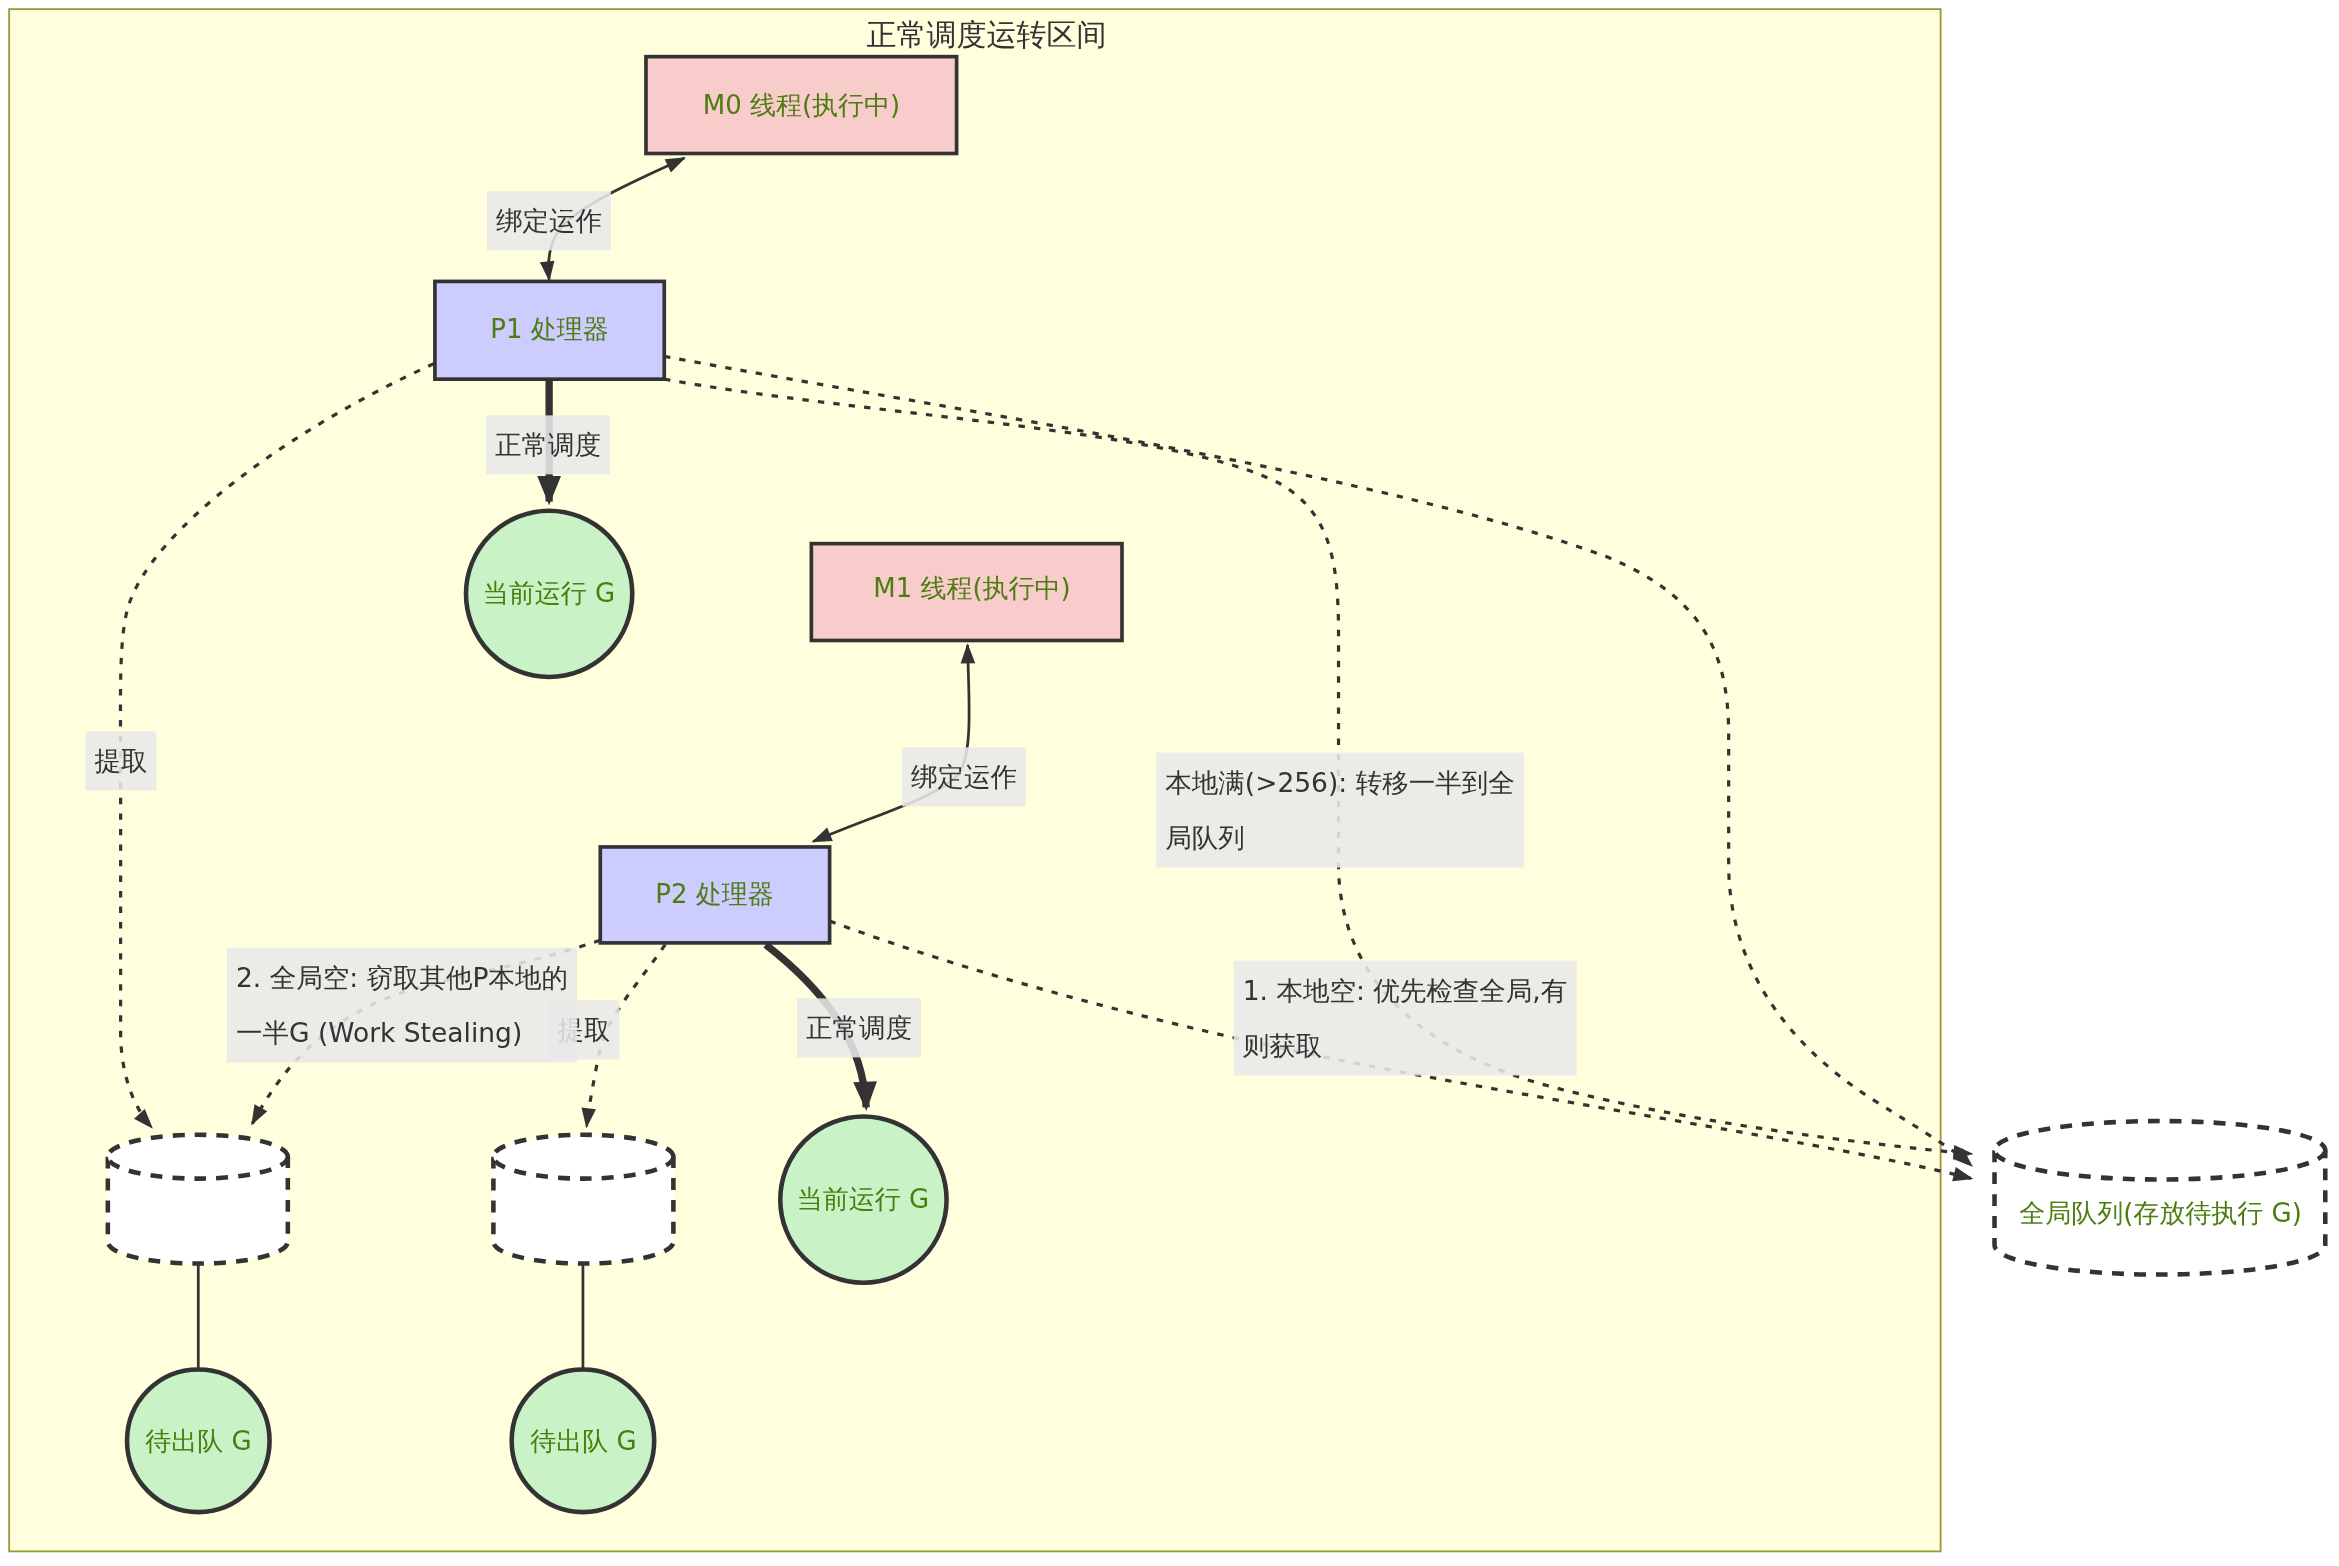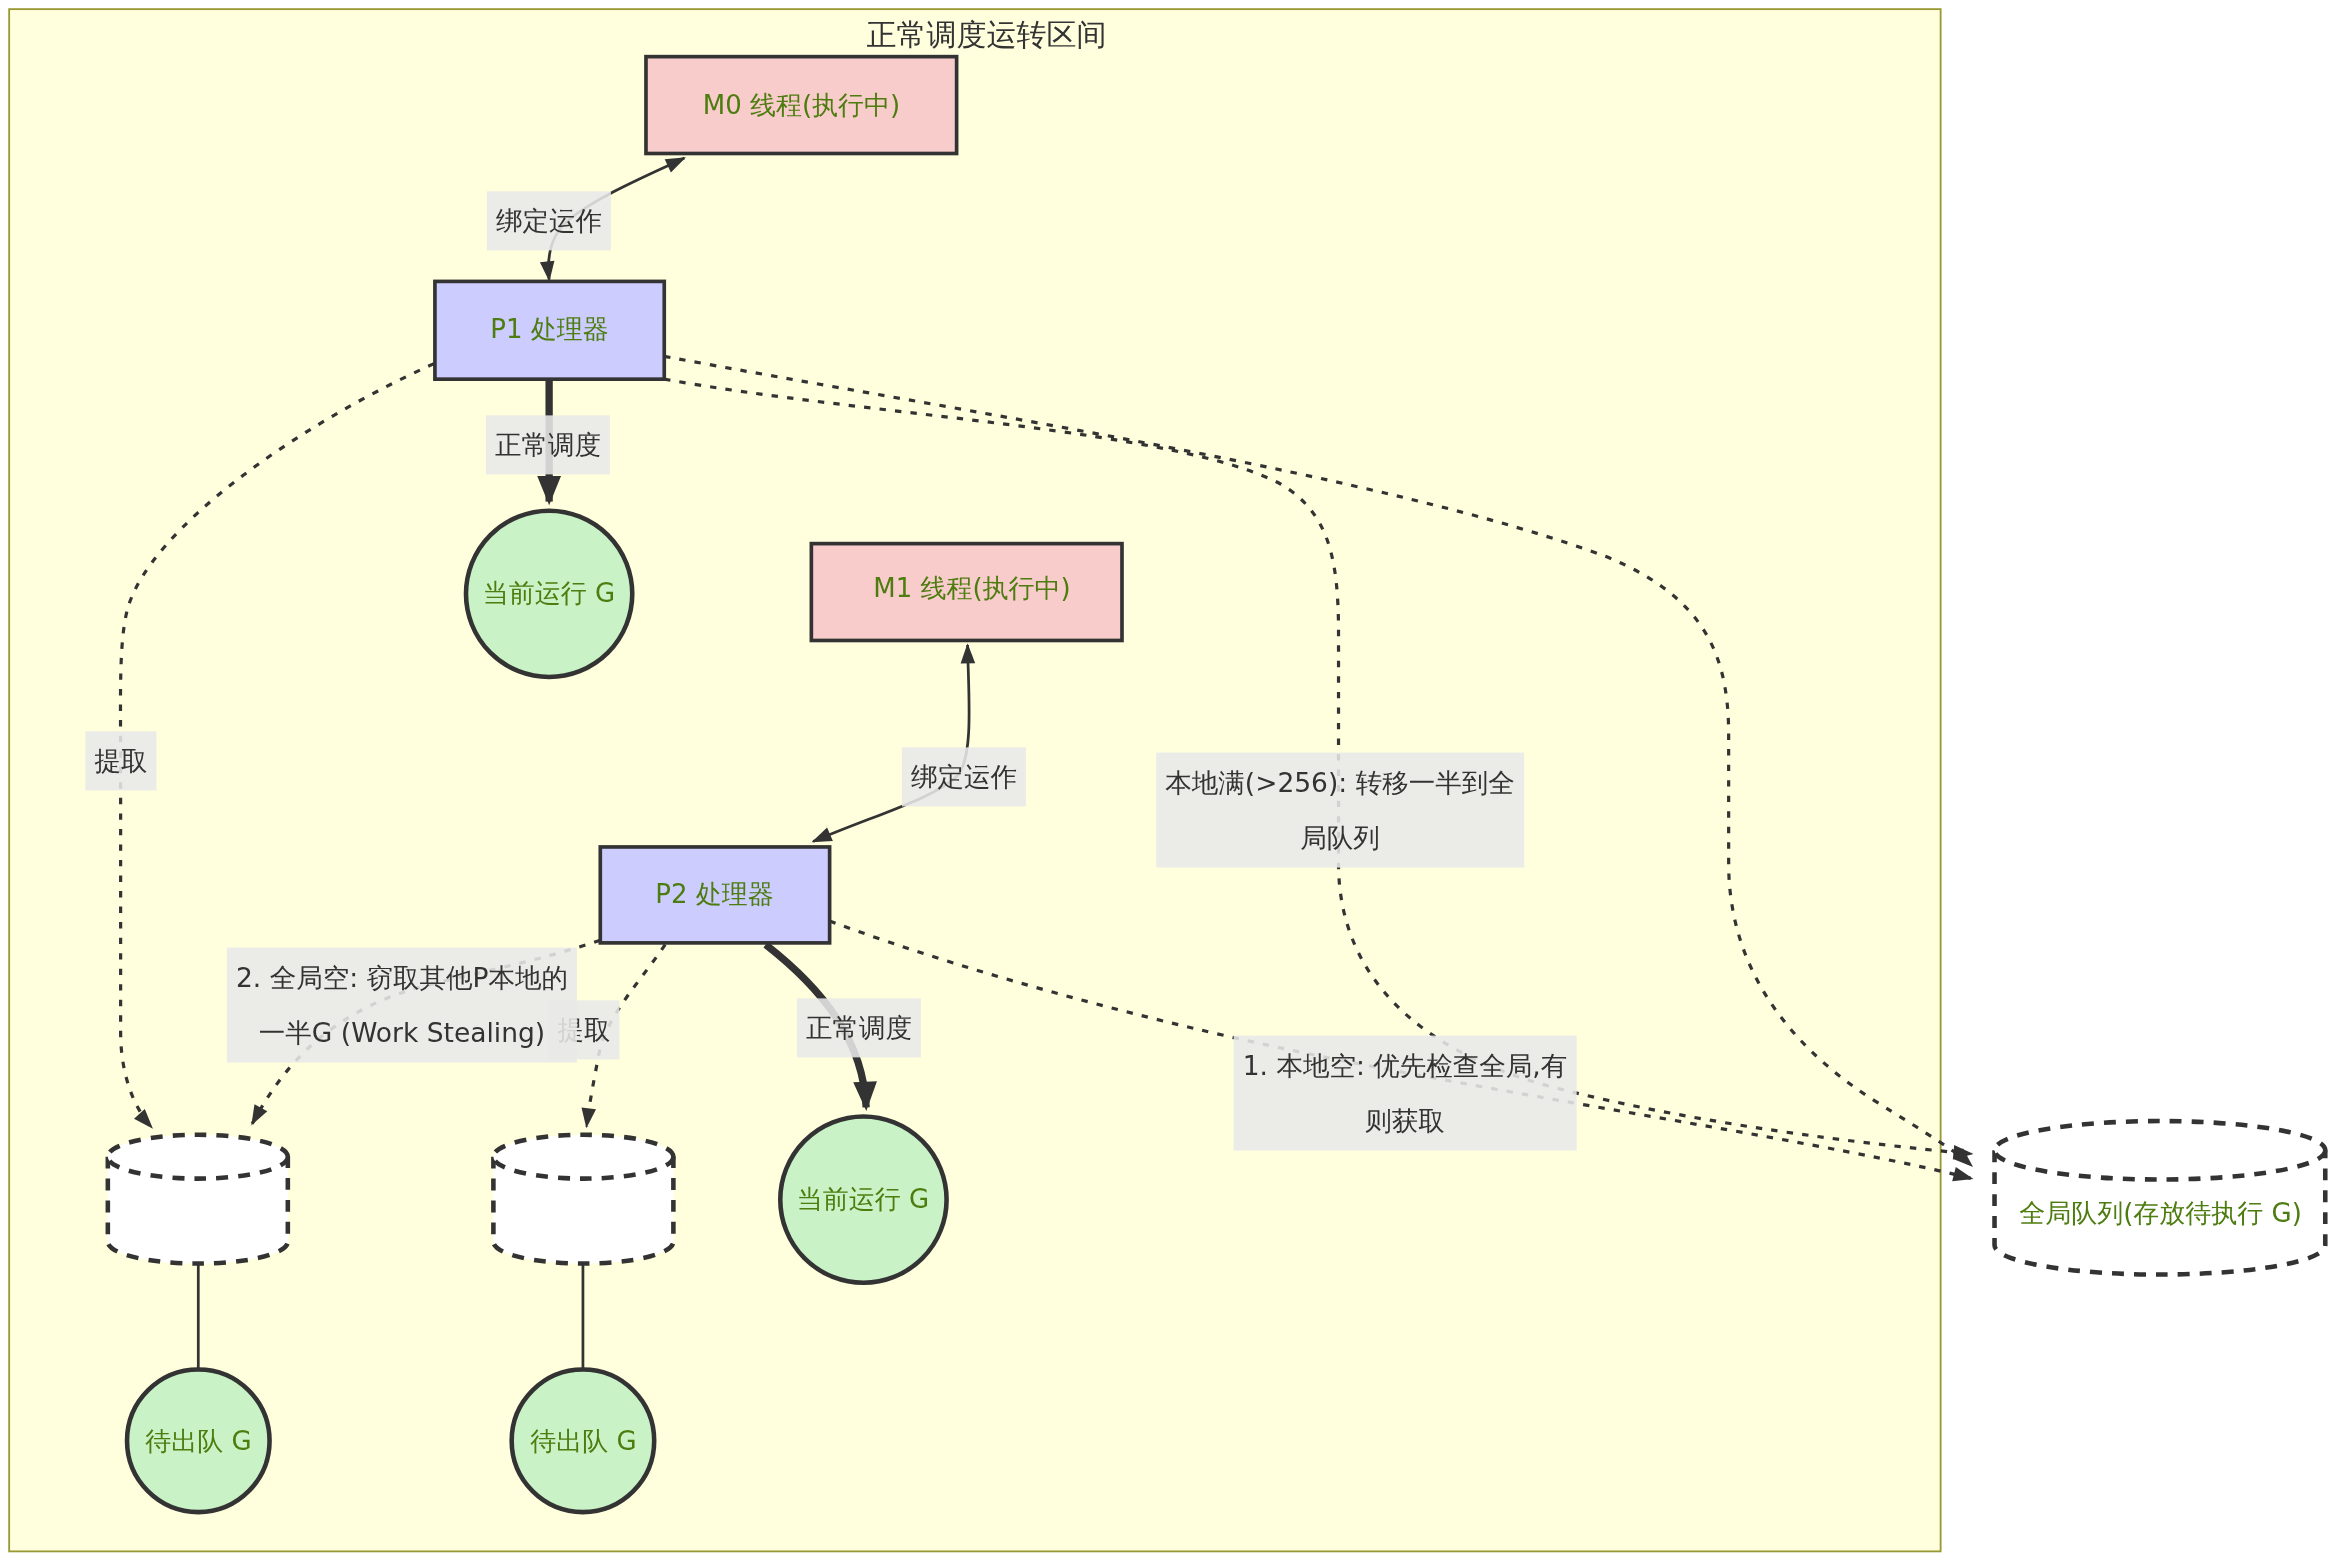--- a/index.html
+++ b/index.html
@@ -13,21 +13,21 @@
     position:absolute; display:flex; align-items:center; justify-content:center;
     text-align:center; font-size:26px; color:#4d7c0f; line-height:1.3;
     pointer-events:none;
   }
   .title {
     position:absolute; text-align:center; font-size:30px; color:#333;
   }
   .elabel {
     position:absolute; transform:translate(-50%,-50%);
     background:rgba(232,232,232,0.88); color:#333;
-    font-size:26.5px; line-height:2.1; text-align:center;
+    font-size:26.5px; line-height:2.1; text-align:left;
     padding:1.8px 9.1px; white-space:pre-line;
   }
 </style>
 </head>
 <body>
 
 <div class="stage">
 
   <svg width="2339" height="1566" viewBox="0 0 2560 1714">
     <defs>
@@ -112,17 +112,17 @@
   <div class="elabel" style="left:549px; top:221px;">绑定运作</div>
   <div class="elabel" style="left:548px; top:445px;">正常调度</div>
   <div class="elabel" style="left:964px; top:777px;">绑定运作</div>
   <div class="elabel" style="left:859px; top:1028px;">正常调度</div>
   <div class="elabel" style="left:121px; top:761px;">提取</div>
   <div class="elabel" style="left:584px; top:1030px;">提取</div>
   <div class="elabel" style="left:402px; top:1005px;">2. 全局空: 窃取其他P本地的
 一半G (Work Stealing)</div>
   <div class="elabel" style="left:1340px; top:810px;">本地满(&gt;256): 转移一半到全
 局队列</div>
-  <div class="elabel" style="left:1405px; top:1093px;">1. 本地空: 优先检查全局,有
+  <div class="elabel" style="left:1405px; top:1018px;">1. 本地空: 优先检查全局,有
 则获取</div>
 
 </div>
 
 
 </body></html>

